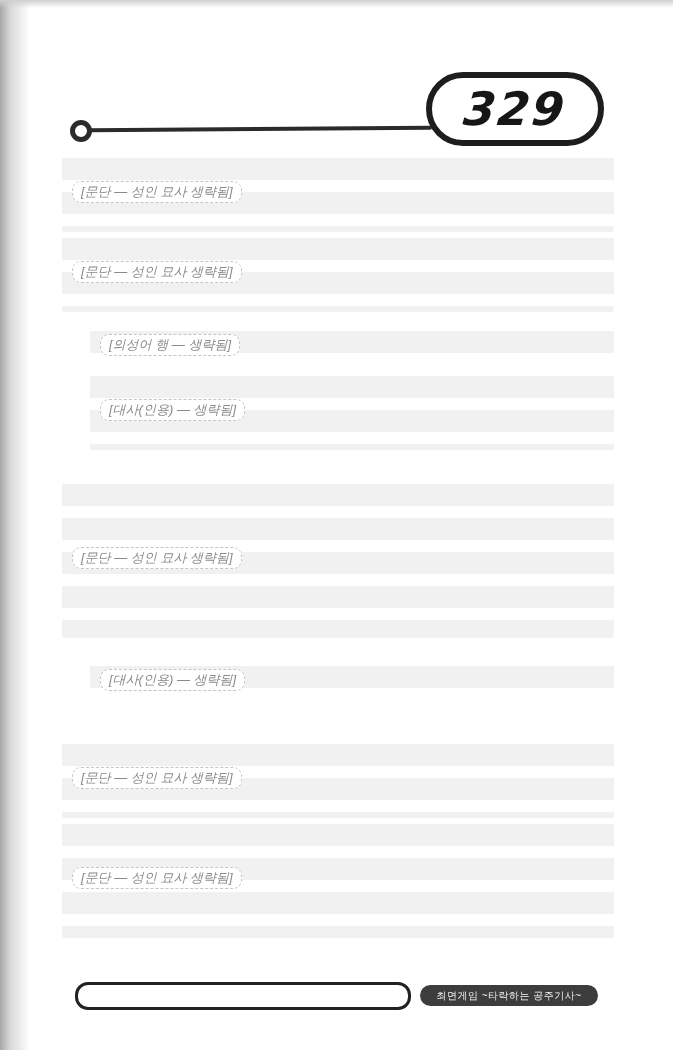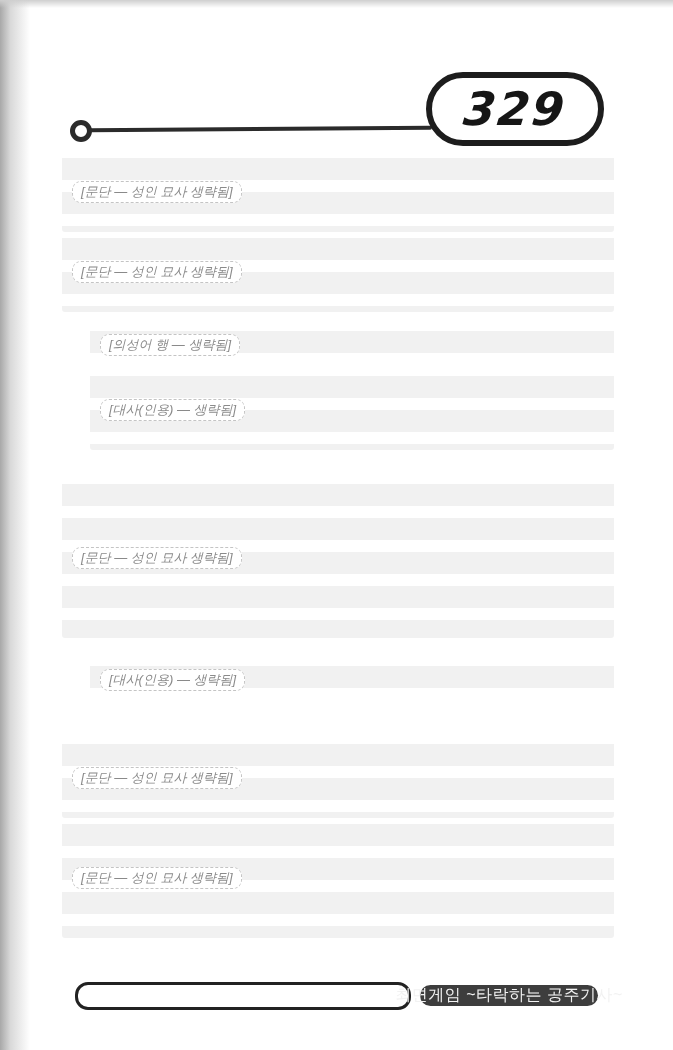--- a/index.html
+++ b/index.html
@@ -77,21 +77,21 @@
     position:absolute;left:75px;top:982px;width:330px;height:22px;
     border:3px solid #222;border-radius:13px;background:#fff;
   }
   .footer-series{
     position:absolute;left:420px;top:985px;width:178px;height:21px;
     background:#3d3d3d;border-radius:11px;
     display:flex;align-items:center;justify-content:center;
   }
   .footer-series .title{
     font-family:"Liberation Sans","DejaVu Sans",sans-serif;
-    font-size:16px;color:#f2f2f2;letter-spacing:0.5px;white-space:nowrap;
+    font-size:10px;color:#f2f2f2;letter-spacing:0.5px;white-space:nowrap;
   }
 </style>
 </head>
 <body>
 
 <div>
 
   <div class="scan-shadow"></div>
   <div class="scan-shadow-top"></div>
 

